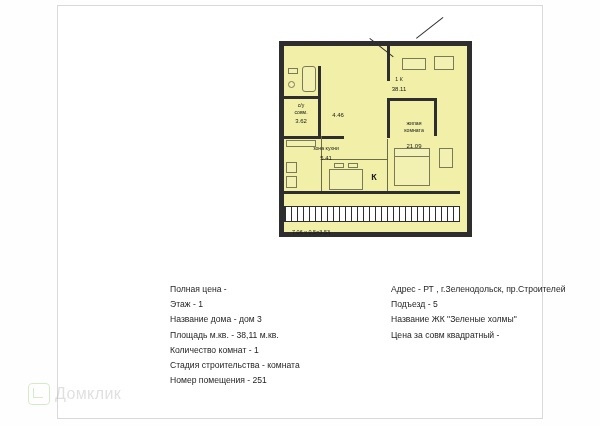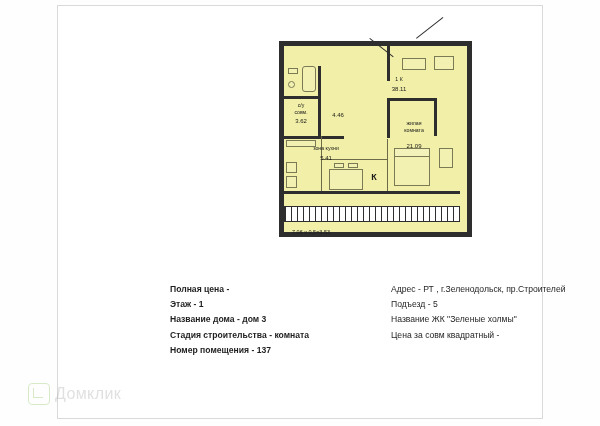--- a/index.html
+++ b/index.html
@@ -99,21 +99,21 @@
   }
 
   
   .col {
     position: absolute;
     font-size: 8.6px;
     color: #1f1f1f;
     line-height: 15.2px;
     white-space: nowrap;
   }
-  #col-left { left: 112px; top: 276px; font-weight: bold; }
+  #col-left { left: 112px; top: 276px; }
   #col-right { left: 333px; top: 276px; }
   .row { display: block; }
 
   
   #watermark {
     position: absolute;
     left: 28px;
     top: 383px;
     display: flex;
     align-items: center;
@@ -208,22 +208,24 @@
       <div class="balc-label" style="left:18px; top:193px;">7.06  x 0,5=3.53</div>
 
       <div class="leader" style="left:96px; top:2px; width:30px; transform:rotate(38deg);"></div>
       <div class="leader" style="left:142px; top:2px; width:34px; transform:rotate(-38deg);"></div>
     </div>
 
     <div class="col" id="col-left">
       <span class="row">Полная цена -</span>
       <span class="row">Этаж           - 1</span>
       <span class="row">Название дома - дом 3</span>
+      <span class="row">Площадь м.кв.  - 38,11 м.кв.</span>
+      <span class="row">Количество комнат - 1</span>
       <span class="row">Стадия строительства - комната</span>
-      <span class="row">Номер помещения - 137</span>
+      <span class="row">Номер помещения - 251</span>
     </div>
 
     <div class="col" id="col-right">
       <span class="row">Адрес - РТ , г.Зеленодольск, пр.Строителей</span>
       <span class="row">Подъезд - 5</span>
       <span class="row">Название ЖК "Зеленые холмы"</span>
       <span class="row">Цена за совм квадратный -</span>
     </div>
   </div>
 

